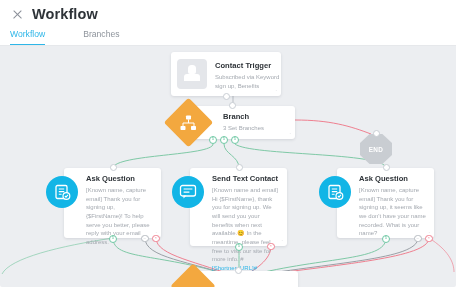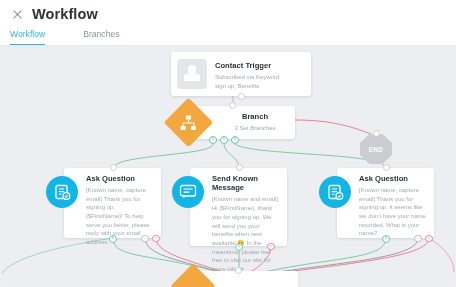--- a/index.html
+++ b/index.html
@@ -133,21 +133,21 @@
     position: absolute;
     right: 4px; bottom: 3px;
     font-size: 5.5px;
     color: #c3c7cc;
     line-height: 1;
   }
 
   
   #node-trigger {
     left: 171px; top: 6px;
-    width: 140px; height: 44px;
+    width: 110px; height: 44px;
     display: flex;
   }
   #trigger-icon {
     width: 30px; height: 30px;
     margin: 7px 8px 0 6px;
     border-radius: 4px;
     background: #e4e6ea;
     flex: none;
     position: relative;
   }
@@ -166,21 +166,21 @@
     width: 16px; height: 7px;
     background: #ffffff;
     border-radius: 3px 3px 0 0;
   }
 
   
   #node-branch {
     left: 187px; top: 60px;
     width: 108px; height: 33px;
   }
-  #node-branch .node-body { padding-left: 36px; text-align: center; }
+  #node-branch .node-body { padding-left: 36px; }
   #branch-diamond {
     position: absolute;
     left: -16px; top: -1px;
     width: 35px; height: 35px;
     background: #f3a83f;
     transform: rotate(45deg);
     border-radius: 3px;
   }
   #branch-glyph {
     position: absolute;
@@ -388,21 +388,21 @@
 
     <div class="node msg-node" id="node-send-text">
       <div class="msg-icon">
         <svg width="18" height="16" viewBox="0 0 18 16">
           <rect x="1.5" y="1.5" width="15" height="10.5" rx="2" fill="none" stroke="#ffffff" stroke-width="1.3"></rect>
           <path d="M4.5,14.5 L4.5,11.5 L7.5,11.5 Z" fill="#ffffff"></path>
           <path d="M4.6,5 L13.4,5 M4.6,8.2 L10.4,8.2" stroke="#ffffff" stroke-width="1.2"></path>
         </svg>
       </div>
       <div class="node-body">
-        <div class="node-title">Send Known Message</div>
+        <div class="node-title">Send Text Contact</div>
         <div class="node-sub">
           <span>[Known name and email] Hi {$FirstName}, thank you for signing up. We will send you your benefits when next available.😊 In the meantime, please feel free to visit our site for more info. #</span>
           <span class="node-link">[Shortner_URL]#</span>
         </div>
       </div>
       <div class="node-corner">·</div>
       <div class="port port-in" style="left:46px;top:-4px;"></div>
       <div class="port port-green" style="left:45px;bottom:-4.5px;">1</div>
       <div class="port port-red" style="left:77px;bottom:-4px;">×</div>
     </div>

